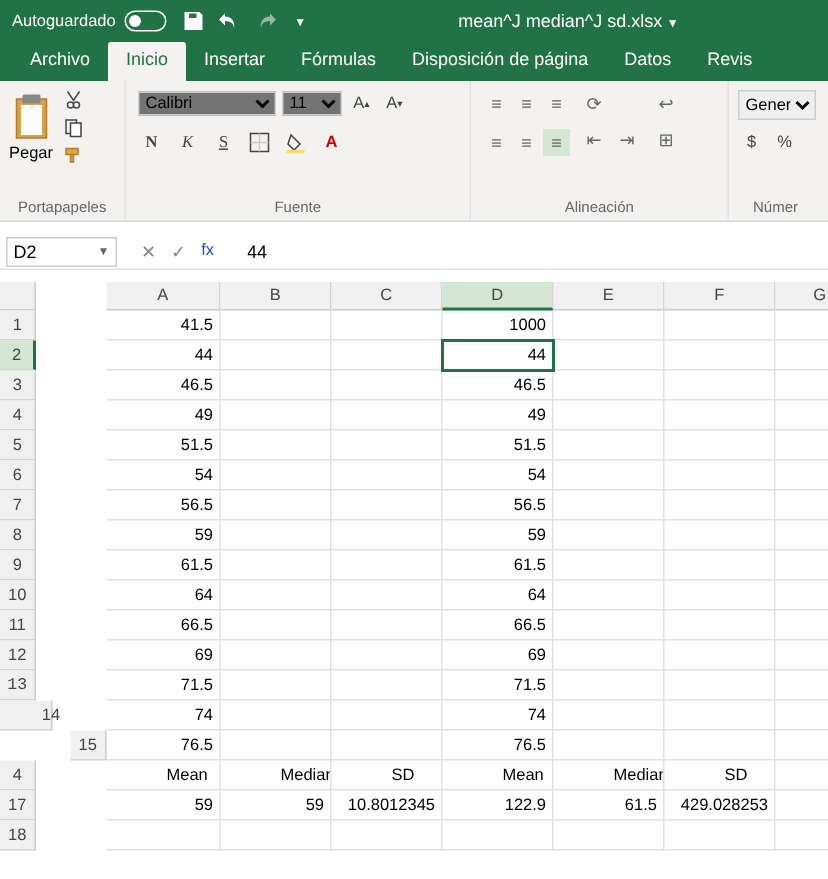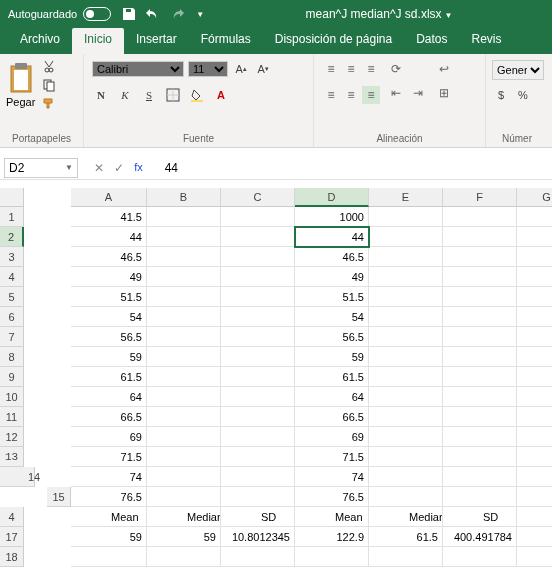--- a/index.html
+++ b/index.html
@@ -407,21 +407,21 @@
           <div class="cell cE txt">Median</div>
           <div class="cell cF txt">SD</div>
           <div class="cell cG txt"></div>
         </div>
         <div class="grid-row">
           <div class="cell cA num">59</div>
           <div class="cell cB num">59</div>
           <div class="cell cC num">10.8012345</div>
           <div class="cell cD num">122.9</div>
           <div class="cell cE num">61.5</div>
-          <div class="cell cF num">400.491784</div>
+          <div class="cell cF num">429.028253</div>
           <div class="cell cG num"></div>
         </div>
         <div class="grid-row">
           <div class="cell cA num"></div>
           <div class="cell cB num"></div>
           <div class="cell cC num"></div>
           <div class="cell cD num"></div>
           <div class="cell cE num"></div>
           <div class="cell cF num"></div>
           <div class="cell cG num"></div>

